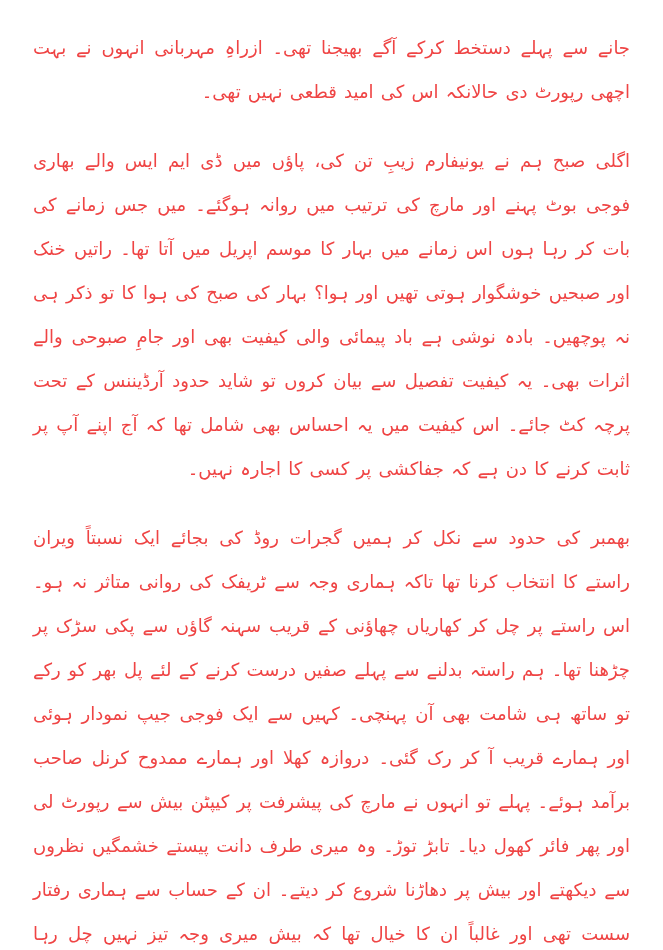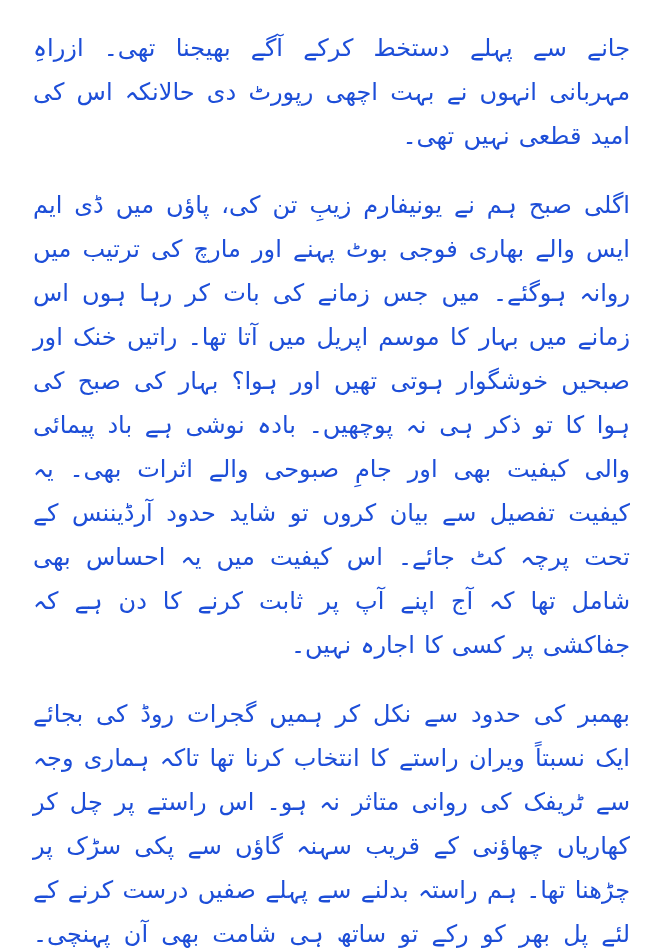--- a/index.html
+++ b/index.html
@@ -14,25 +14,25 @@
     box-sizing: border-box;
     background: #ffffff;
     color: #000000;
     direction: rtl;
     padding: 26px 33px 0 33px;
     overflow: hidden;
     font-family: "DejaVu Sans", sans-serif;
   }
   .para {
     margin: 0 0 25px 0;
-    font-size: 24px;
+    font-size: 18px;
     line-height: 44px;
     text-align: justify;
     word-spacing: 1.5px;
-    color: #1d4ed8;
+    color: #ef4444;
   }
   
 </style>
 </head>
 <body>
 
 <div class="page" dir="rtl">
   <p class="para">جانے سے پہلے دستخط کرکے آگے بھیجنا تھی۔ ازراہِ مہربانی انہوں نے بہت اچھی رپورٹ دی حالانکہ اس کی امید قطعی نہیں تھی۔</p>
   <p class="para">اگلی صبح ہم نے یونیفارم زیبِ تن کی، پاؤں میں ڈی ایم ایس والے بھاری فوجی بوٹ پہنے اور مارچ کی ترتیب میں روانہ ہوگئے۔ میں جس زمانے کی بات کر رہا ہوں اس زمانے میں بہار کا موسم اپریل میں آتا تھا۔ راتیں خنک اور صبحیں خوشگوار ہوتی تھیں اور ہوا؟ بہار کی صبح کی ہوا کا تو ذکر ہی نہ پوچھیں۔ بادہ نوشی ہے باد پیمائی والی کیفیت بھی اور جامِ صبوحی والے اثرات بھی۔ یہ کیفیت تفصیل سے بیان کروں تو شاید حدود آرڈیننس کے تحت پرچہ کٹ جائے۔ اس کیفیت میں یہ احساس بھی شامل تھا کہ آج اپنے آپ پر ثابت کرنے کا دن ہے کہ جفاکشی پر کسی کا اجارہ نہیں۔</p>
   <p class="para">بھمبر کی حدود سے نکل کر ہمیں گجرات روڈ کی بجائے ایک نسبتاً ویران راستے کا انتخاب کرنا تھا تاکہ ہماری وجہ سے ٹریفک کی روانی متاثر نہ ہو۔ اس راستے پر چل کر کھاریاں چھاؤنی کے قریب سہنہ گاؤں سے پکی سڑک پر چڑھنا تھا۔ ہم راستہ بدلنے سے پہلے صفیں درست کرنے کے لئے پل بھر کو رکے تو ساتھ ہی شامت بھی آن پہنچی۔ کہیں سے ایک فوجی جیپ نمودار ہوئی اور ہمارے قریب آ کر رک گئی۔ دروازہ کھلا اور ہمارے ممدوح کرنل صاحب برآمد ہوئے۔ پہلے تو انہوں نے مارچ کی پیشرفت پر کیپٹن بیش سے رپورٹ لی اور پھر فائر کھول دیا۔ تابڑ توڑ۔ وہ میری طرف دانت پیستے خشمگیں نظروں سے دیکھتے اور بیش پر دھاڑنا شروع کر دیتے۔ ان کے حساب سے ہماری رفتار سست تھی اور غالباً ان کا خیال تھا کہ بیش میری وجہ تیز نہیں چل رہا حالانکہ ابھی تو آغازِ سفر تھا، ابھی تو رفتار پر فیصلہ دینا اور سست روی کا تعین کرنا قبل از وقت بھی تھا اور بعید از فہم بھی۔ انہوں نے حکم جاری کیا کہ ہمیں فلاں وقت پر ہر حال میں منزل پر پہنچنا ہوگا۔ انہوں نے غصے میں گرجتے ہوئے رسمی سوال پوچھا، ”کوئی شک، کوئی سوال؟“ اور جواب سنے بغیر سٹک لہراتے جیپ میں بیٹھ کر روانہ ہوگئے۔</p>

